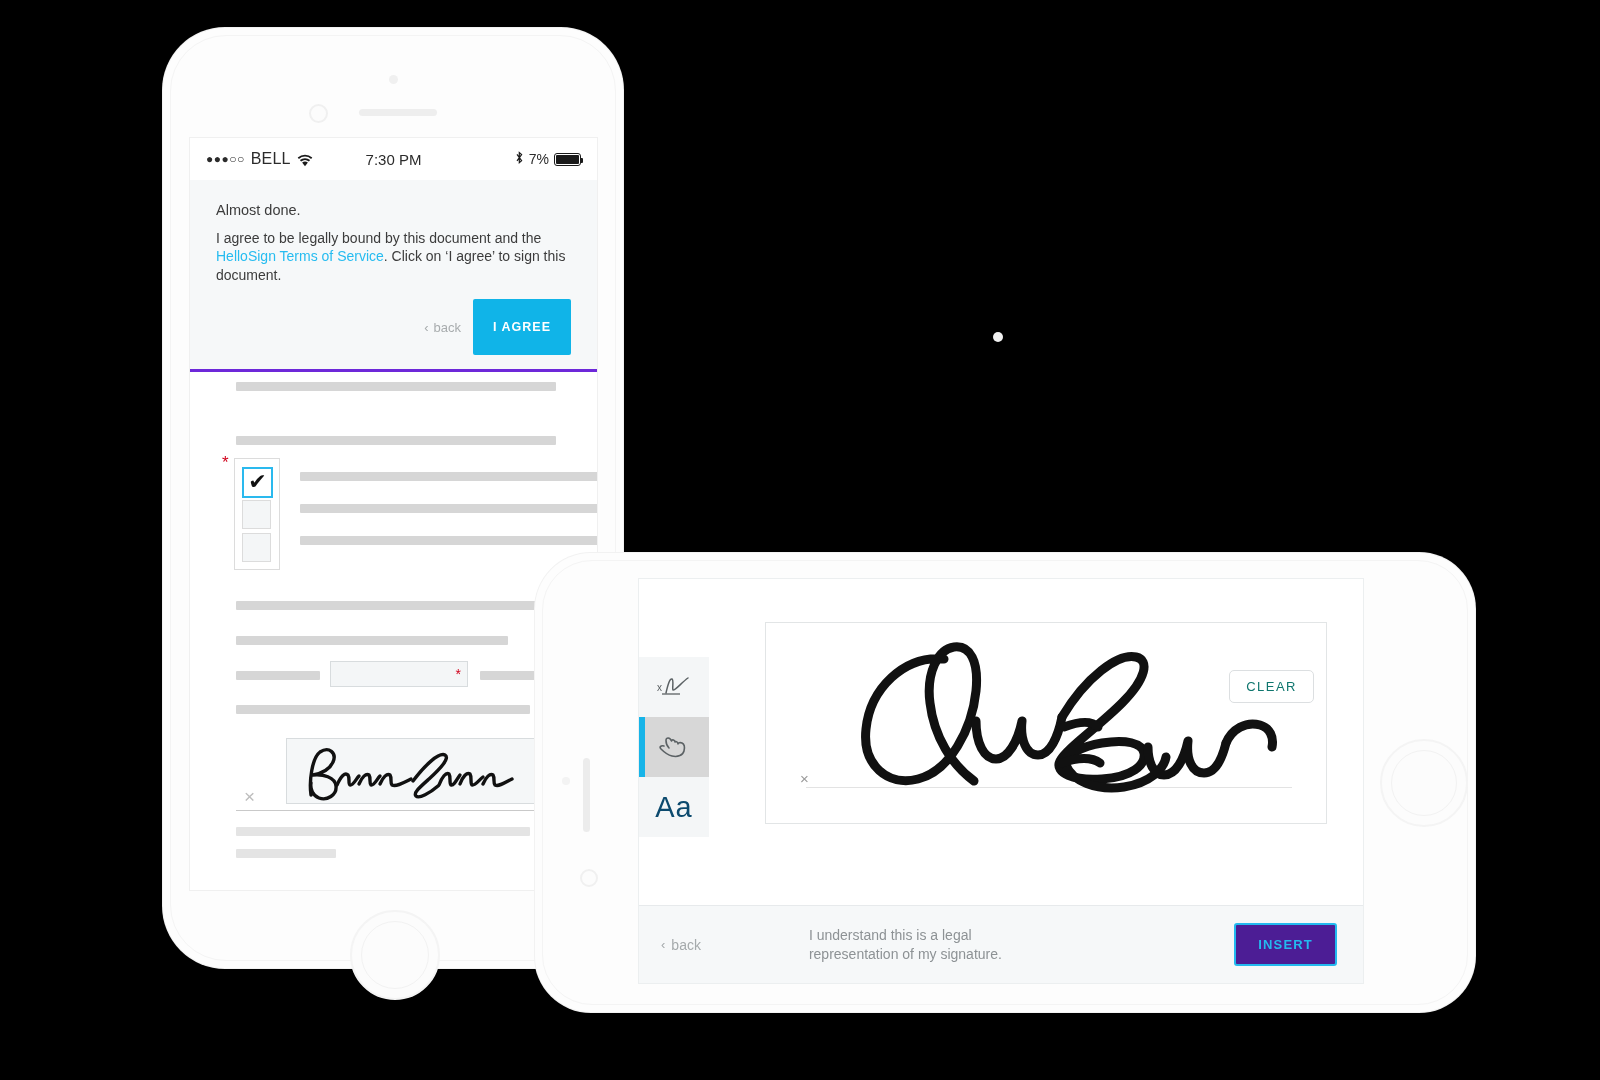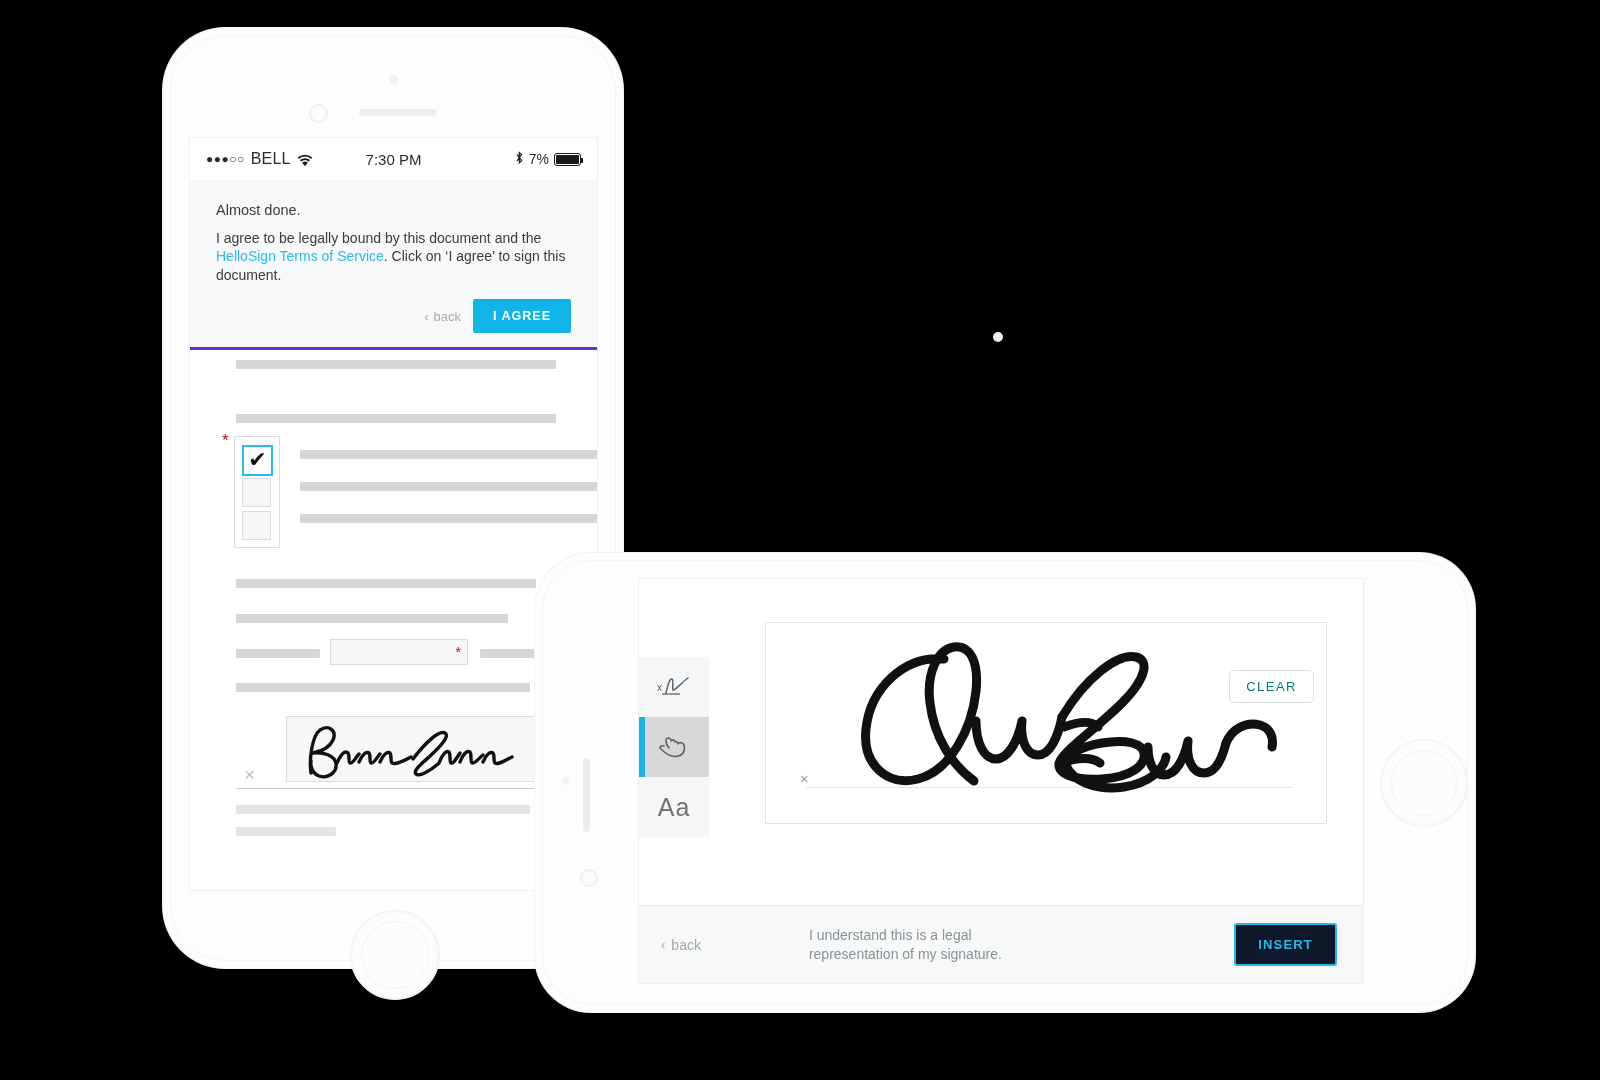--- a/index.html
+++ b/index.html
@@ -49,21 +49,21 @@
     background:#1a1a1a;border-radius:0 1px 1px 0;}
 
   
   #agree-banner{background:#f6f8f9;border-bottom:3px solid #6d28d9;padding:22px 26px 14px 26px;}
   #agree-title{font-size:14.5px;color:#3c3c3c;margin-bottom:11px;}
   #agree-text{font-size:14px;color:#3c3c3c;line-height:1.32;max-width:352px;}
   #agree-text .link{color:#26bcf0;}
   #agree-actions{display:flex;align-items:center;justify-content:flex-end;margin-top:15px;gap:12px;}
   #agree-back{font-size:13px;color:#a8acae;display:flex;align-items:center;gap:5px;}
   #agree-btn{background:#10b4e8;color:#fff;font-size:12.5px;font-weight:bold;letter-spacing:1px;
-    padding:10px 20px;border:none;border-radius:2px;}
+    padding:21px 20px;border:none;border-radius:2px;}
 
   
   #pp-doc{position:relative;background:#fff;padding:0;height:100%;}
   .dl{background:#d6d6d6;height:9px;border-radius:1px;position:absolute;}
   .dl.light{background:#e4e4e4;}
 
   .cbgroup{position:absolute;border:1px solid #dcdcdc;background:#fff;}
   .cbox{position:absolute;width:27px;height:27px;background:#f4f6f7;border:1px solid #dcdcdc;}
   .cbox.sel{border:2px solid #2ab9ee;background:#fff;}
   .req-star{position:absolute;color:#d0021b;font-size:17px;line-height:1;}
@@ -105,21 +105,21 @@
   #pl-clear{position:absolute;right:12px;top:12px;border:1px solid #dcdfe1;background:#fff;
     color:#0f766e;font-size:13px;letter-spacing:1.5px;padding:8px 16px;border-radius:5px;margin-top:35px;}
   #pl-padline{position:absolute;left:40px;right:34px;top:164px;height:1px;background:#e3e3e3;}
   #pl-padx{position:absolute;left:34px;top:148px;color:#9a9a9a;font-size:15px;line-height:1;}
   #pl-sig{position:absolute;left:60px;top:10px;width:500px;height:190px;}
 
   #pl-footer{height:78px;background:#f6f8f9;border-top:1px solid #e7eaec;display:flex;align-items:center;
     padding:0 26px 0 22px;box-sizing:border-box;gap:24px;}
   #pl-back{font-size:14px;color:#a5aaac;display:flex;align-items:center;gap:6px;}
   #pl-legal{font-size:14px;color:#8d9295;line-height:1.35;flex:1;padding-left:84px;}
-  #pl-insert{border:2px solid #23b9ef;color:#23b9ef;background:#0f172a;font-size:13px;font-weight:bold;
+  #pl-insert{border:2px solid #23b9ef;color:#23b9ef;background:#4c1d95;font-size:13px;font-weight:bold;
     letter-spacing:1.2px;padding:12px 22px;border-radius:3px;}
 
   #stray-dot{position:absolute;left:993px;top:332px;width:10px;height:10px;border-radius:50%;background:#f1f1f1;}
 
   .chev{font-size:13px;}
 </style>
 </head>
 <body>
 
 <div id="phone-portrait">
@@ -242,21 +242,21 @@
             <path d="M10 19 C12 10 14 4 16 5 C18 6 16 15 17 16 C19 17 26 8 32 4" fill="none" stroke="#5b6164" stroke-width="1.5" stroke-linecap="round"></path>
             <path d="M6 20 H24" stroke="#5b6164" stroke-width="1.3"></path>
           </svg>
         </div>
         <div class="tool active">
           <svg width="34" height="30" viewBox="0 0 34 30">
             <path d="M7 14 C4 13 2 15 4 17 C7 20 11 23 15 24 C21 25.5 26 23 27 19 C28 15 27 12 25 11 C23 10 21 11 21 12 C21 10 19 9 18 10 C18 8 15 7 14.5 9 C13 5 9 5 9 8.5 C9 11 10 14 12 16" fill="none" stroke="#5b6164" stroke-width="1.6" stroke-linejoin="round" stroke-linecap="round"></path>
           </svg>
         </div>
         <div class="tool">
-          <span style="font-size:25px;color:#737373;letter-spacing:1px;">Aa</span>
+          <span style="font-size:29px;color:#0c4a6e;letter-spacing:1px;">Aa</span>
         </div>
       </div>
 
       <div id="pl-pad">
         <button id="pl-clear">CLEAR</button>
         <span id="pl-padx">×</span>
         <div id="pl-padline"></div>
 
         <svg id="pl-sig" viewBox="0 0 500 190">
           <g fill="none" stroke="#111" stroke-width="9" stroke-linecap="round" stroke-linejoin="round">

